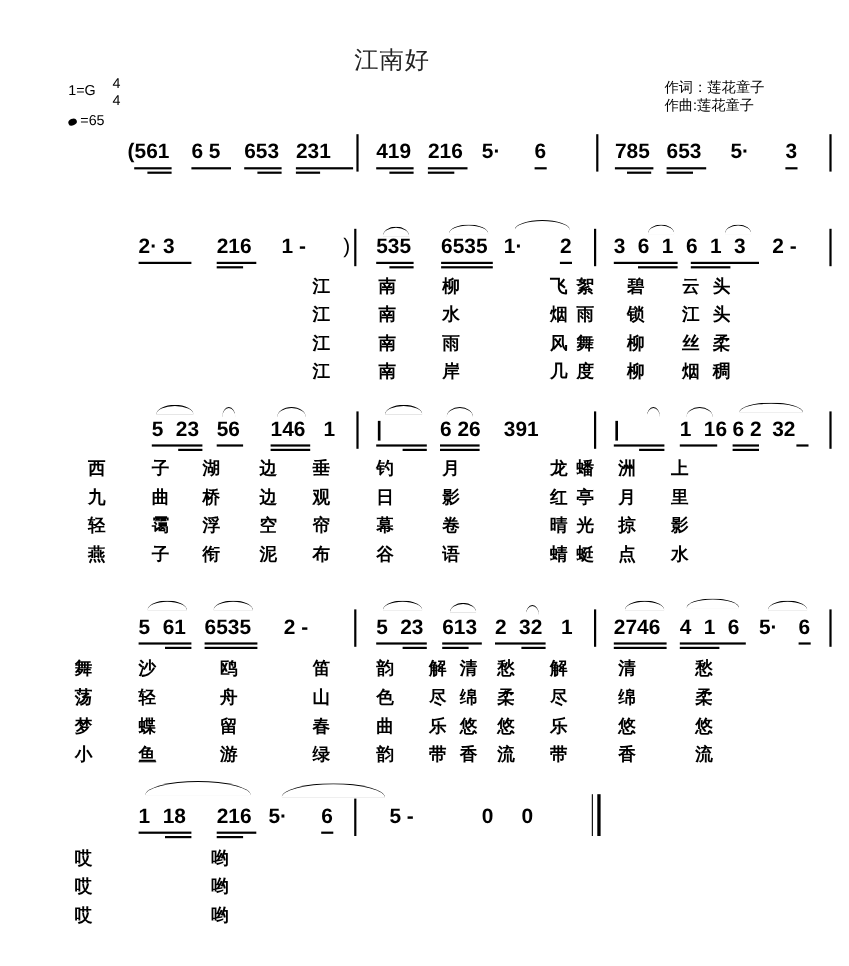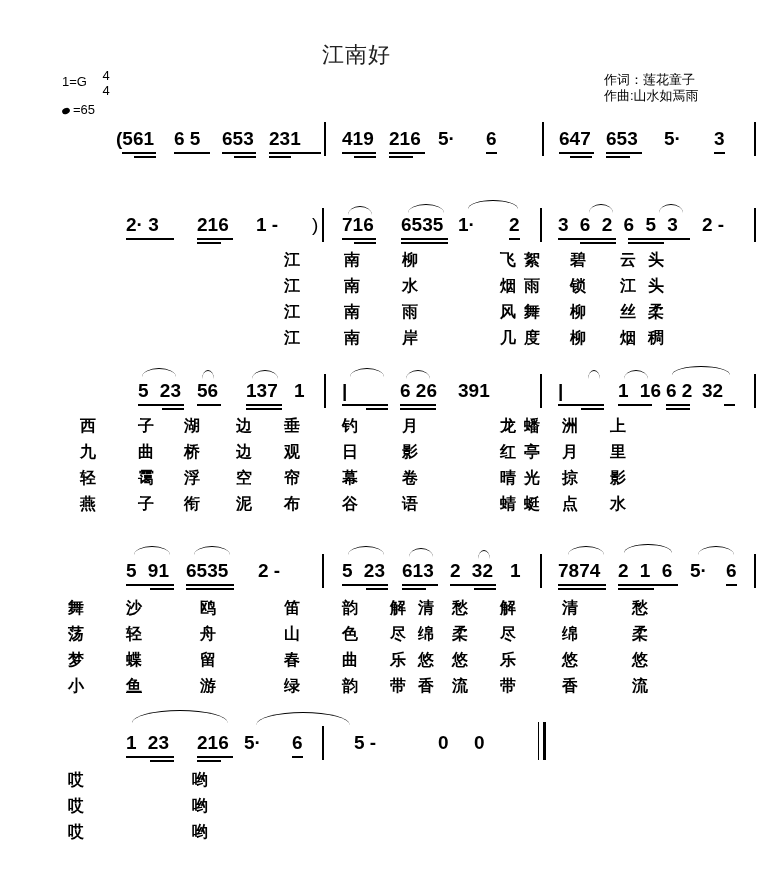--- a/index.html
+++ b/index.html
@@ -25,21 +25,21 @@
 
 <div class="abs title">江南好</div>
 <div class="abs key">1=G</div>
 <div class="abs ts">
   <div>4</div>
   <div>4</div>
 </div>
 <div class="abs tempo"><span class="note"></span><span>=65</span></div>
 <div class="abs credits">
   <div>作词：莲花童子</div>
-  <div>作曲:山水如焉雨</div>
+  <div>作曲:莲花童子</div>
 </div>
 
 <div class="row" style="top:128px">
   <span class="n" style="left:62px">(561</span>
   <span class="ul" style="left:68px;top:24px;width:34px"></span>
   <span class="ul" style="left:80px;top:28px;width:22px"></span>
   <span class="n" style="left:120px">6 5</span>
   <span class="ul" style="left:120px;top:24px;width:36px"></span>
   <span class="n" style="left:168px">653</span>
   <span class="ul" style="left:168px;top:24px;width:34px"></span>
@@ -51,21 +51,21 @@
   <span class="n" style="left:288px">419</span>
   <span class="ul" style="left:288px;top:24px;width:34px"></span>
   <span class="ul" style="left:300px;top:28px;width:22px"></span>
   <span class="n" style="left:335px">216</span>
   <span class="ul" style="left:335px;top:24px;width:36px"></span>
   <span class="ul" style="left:335px;top:28px;width:24px"></span>
   <span class="n" style="left:384px">5·</span>
   <span class="n" style="left:432px">6</span>
   <span class="ul" style="left:432px;top:24px;width:11px"></span>
   <span class="bar" style="left:488px"></span>
-  <span class="n" style="left:505px">647</span>
+  <span class="n" style="left:505px">785</span>
   <span class="ul" style="left:505px;top:24px;width:35px"></span>
   <span class="ul" style="left:516px;top:28px;width:22px"></span>
   <span class="n" style="left:552px">653</span>
   <span class="ul" style="left:552px;top:24px;width:36px"></span>
   <span class="ul" style="left:552px;top:28px;width:24px"></span>
   <span class="n" style="left:610px">5·</span>
   <span class="n" style="left:660px">3</span>
   <span class="ul" style="left:660px;top:24px;width:11px"></span>
   <span class="bar" style="left:700px"></span>
 </div>
@@ -73,35 +73,35 @@
 <div class="row" style="top:214px">
   <span class="n" style="left:72px">2· 3</span>
   <span class="ul" style="left:72px;top:24px;width:48px"></span>
   <span class="n" style="left:143px">216</span>
   <span class="ul" style="left:143px;top:24px;width:36px"></span>
   <span class="ul" style="left:143px;top:28px;width:24px"></span>
   <span class="n" style="left:202px">1 -</span>
   <span class="n" style="left:258px;font-weight:normal">)</span>
   <span class="bar" style="left:268px"></span>
   <span class="slur" style="left:294px;top:-8px;width:24px"></span>
-  <span class="n" style="left:288px">716</span>
+  <span class="n" style="left:288px">535</span>
   <span class="ul" style="left:288px;top:24px;width:34px"></span>
   <span class="ul" style="left:300px;top:28px;width:22px"></span>
   <span class="slur" style="left:354px;top:-10px;width:36px"></span>
   <span class="n" style="left:347px">6535</span>
   <span class="ul" style="left:347px;top:24px;width:47px"></span>
   <span class="ul" style="left:347px;top:28px;width:47px"></span>
   <span class="slur" style="left:414px;top:-14px;width:50px"></span>
   <span class="n" style="left:404px">1·</span>
   <span class="n" style="left:455px">2</span>
   <span class="ul" style="left:455px;top:24px;width:11px"></span>
   <span class="bar" style="left:486px"></span>
   <span class="slur" style="left:535px;top:-10px;width:24px"></span>
   <span class="slur" style="left:605px;top:-10px;width:24px"></span>
-  <span class="n" style="left:504px;letter-spacing:3px">3 6 2 6 5 3</span>
+  <span class="n" style="left:504px;letter-spacing:3px">3 6 1 6 1 3</span>
   <span class="ul" style="left:504px;top:24px;width:58px"></span>
   <span class="ul" style="left:526px;top:28px;width:36px"></span>
   <span class="ul" style="left:574px;top:24px;width:62px"></span>
   <span class="ul" style="left:574px;top:28px;width:36px"></span>
   <span class="n" style="left:648px">2 -</span>
   <span class="bar" style="left:700px"></span>
 </div>
 <div>
   <span class="lyr" style="left:284px;top:250px">江</span>
   <span class="lyr" style="left:344px;top:250px">南</span>
@@ -142,21 +142,21 @@
 
 <div class="row" style="top:380px">
   <span class="slur" style="left:88px;top:-12px;width:34px"></span>
   <span class="n" style="left:84px;word-spacing:6px">5 23</span>
   <span class="ul" style="left:84px;top:24px;width:46px"></span>
   <span class="ul" style="left:108px;top:28px;width:22px"></span>
   <span class="slur" style="left:148px;top:-10px;width:12px"></span>
   <span class="n" style="left:143px">56</span>
   <span class="ul" style="left:143px;top:24px;width:24px"></span>
   <span class="slur" style="left:198px;top:-10px;width:26px"></span>
-  <span class="n" style="left:192px">137</span>
+  <span class="n" style="left:192px">146</span>
   <span class="ul" style="left:192px;top:24px;width:36px"></span>
   <span class="ul" style="left:192px;top:28px;width:36px"></span>
   <span class="n" style="left:240px">1</span>
   <span class="bar" style="left:270px"></span>
   <span class="slur" style="left:296px;top:-12px;width:34px"></span>
   <span class="n" style="left:288px;word-spacing:6px">|</span>
   <span class="ul" style="left:288px;top:24px;width:46px"></span>
   <span class="ul" style="left:312px;top:28px;width:22px"></span>
   <span class="slur" style="left:352px;top:-10px;width:24px"></span>
   <span class="n" style="left:346px">6 26</span>
@@ -224,21 +224,21 @@
   <span class="lyr" style="left:342px;top:494px">谷</span>
   <span class="lyr" style="left:402px;top:494px">语</span>
   <span class="lyr" style="left:500px;top:494px">蜻</span>
   <span class="lyr" style="left:524px;top:494px">蜓</span>
   <span class="lyr" style="left:562px;top:494px">点</span>
   <span class="lyr" style="left:610px;top:494px">水</span>
 </div>
 
 <div class="row" style="top:560px">
   <span class="slur" style="left:80px;top:-14px;width:36px"></span>
-  <span class="n" style="left:72px;word-spacing:6px">5 91</span>
+  <span class="n" style="left:72px;word-spacing:6px">5 61</span>
   <span class="ul" style="left:72px;top:24px;width:48px"></span>
   <span class="ul" style="left:96px;top:28px;width:24px"></span>
   <span class="slur" style="left:140px;top:-14px;width:36px"></span>
   <span class="n" style="left:132px">6535</span>
   <span class="ul" style="left:132px;top:24px;width:48px"></span>
   <span class="ul" style="left:132px;top:28px;width:48px"></span>
   <span class="n" style="left:204px">2 -</span>
   <span class="bar" style="left:268px"></span>
   <span class="slur" style="left:294px;top:-14px;width:36px"></span>
   <span class="n" style="left:288px;word-spacing:6px">5 23</span>
@@ -248,25 +248,25 @@
   <span class="n" style="left:348px">613</span>
   <span class="ul" style="left:348px;top:24px;width:36px"></span>
   <span class="ul" style="left:348px;top:28px;width:24px"></span>
   <span class="slur" style="left:424px;top:-10px;width:12px"></span>
   <span class="n" style="left:396px;word-spacing:6px">2 32</span>
   <span class="ul" style="left:396px;top:24px;width:46px"></span>
   <span class="ul" style="left:420px;top:28px;width:22px"></span>
   <span class="n" style="left:456px">1</span>
   <span class="bar" style="left:486px"></span>
   <span class="slur" style="left:514px;top:-14px;width:36px"></span>
-  <span class="n" style="left:504px">7874</span>
+  <span class="n" style="left:504px">2746</span>
   <span class="ul" style="left:504px;top:24px;width:48px"></span>
   <span class="ul" style="left:504px;top:28px;width:48px"></span>
   <span class="slur" style="left:570px;top:-16px;width:48px"></span>
-  <span class="n" style="left:564px;word-spacing:6px">2 1 6</span>
+  <span class="n" style="left:564px;word-spacing:6px">4 1 6</span>
   <span class="ul" style="left:564px;top:24px;width:60px"></span>
   <span class="ul" style="left:564px;top:28px;width:36px"></span>
   <span class="slur" style="left:644px;top:-14px;width:36px"></span>
   <span class="n" style="left:636px">5·</span>
   <span class="n" style="left:672px">6</span>
   <span class="ul" style="left:672px;top:24px;width:11px"></span>
   <span class="bar" style="left:700px"></span>
 </div>
 <div>
   <span class="lyr" style="left:68px;top:598px">舞</span>
@@ -313,21 +313,21 @@
   <span class="lyr" style="left:390px;top:676px">带</span>
   <span class="lyr" style="left:418px;top:676px">香</span>
   <span class="lyr" style="left:452px;top:676px">流</span>
   <span class="lyr" style="left:500px;top:676px">带</span>
   <span class="lyr" style="left:562px;top:676px">香</span>
   <span class="lyr" style="left:632px;top:676px">流</span>
 </div>
 
 <div class="row" style="top:732px">
   <span class="slur" style="left:78px;top:-22px;width:96px;height:12px"></span>
-  <span class="n" style="left:72px;word-spacing:6px">1 23</span>
+  <span class="n" style="left:72px;word-spacing:6px">1 18</span>
   <span class="ul" style="left:72px;top:24px;width:48px"></span>
   <span class="ul" style="left:96px;top:28px;width:24px"></span>
   <span class="n" style="left:143px">216</span>
   <span class="ul" style="left:143px;top:24px;width:36px"></span>
   <span class="ul" style="left:143px;top:28px;width:24px"></span>
   <span class="slur" style="left:202px;top:-20px;width:94px;height:12px"></span>
   <span class="n" style="left:190px">5·</span>
   <span class="n" style="left:238px">6</span>
   <span class="ul" style="left:238px;top:24px;width:11px"></span>
   <span class="bar" style="left:268px"></span>

